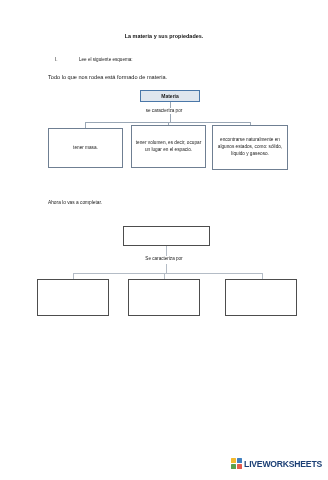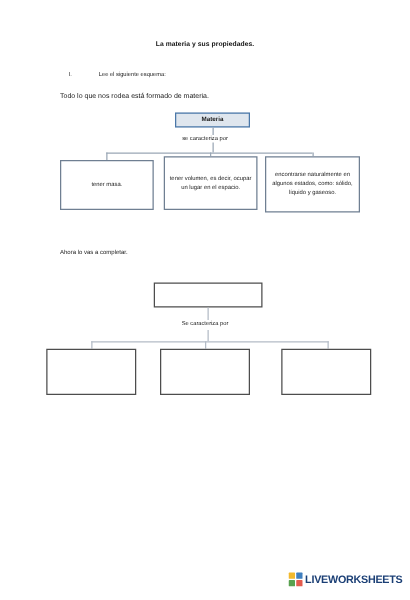--- a/index.html
+++ b/index.html
@@ -160,20 +160,21 @@
   .blank-box-1 { top: 279px; left: 37px;  width: 72px; height: 37px; }
   .blank-box-2 { top: 279px; left: 128px; width: 72px; height: 37px; }
   .blank-box-3 { top: 279px; left: 225px; width: 72px; height: 37px; }
 
   
   .lw-logo {
     position: absolute;
     bottom: 11px;
     right: 6px;
     display: flex;
+    align-items: center;
     gap: 2px;
     margin-top: 16px;
   }
   .lw-mark {
     width: 11px;
     height: 11px;
     display: grid;
     grid-template-columns: repeat(2, 1fr);
     grid-template-rows: repeat(2, 1fr);
     gap: 0.7px;

